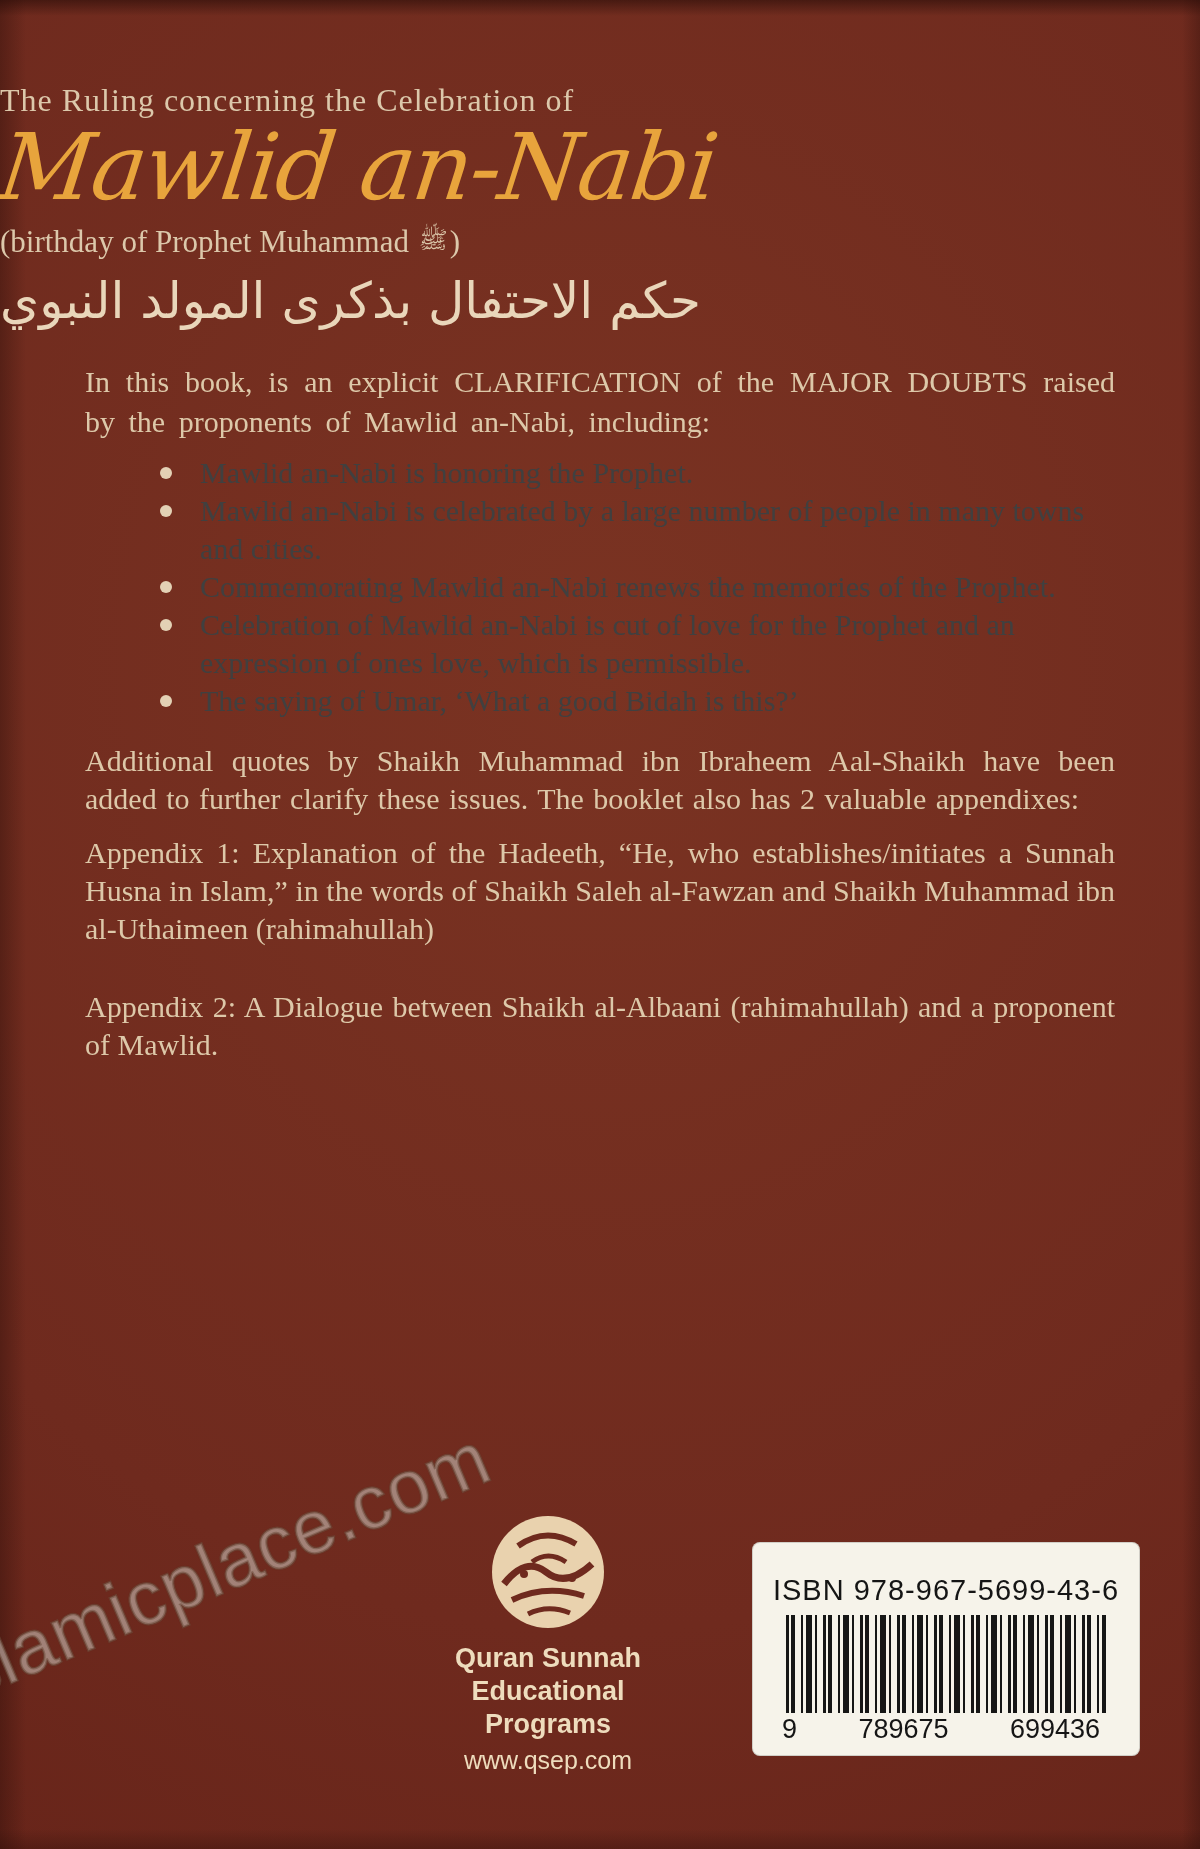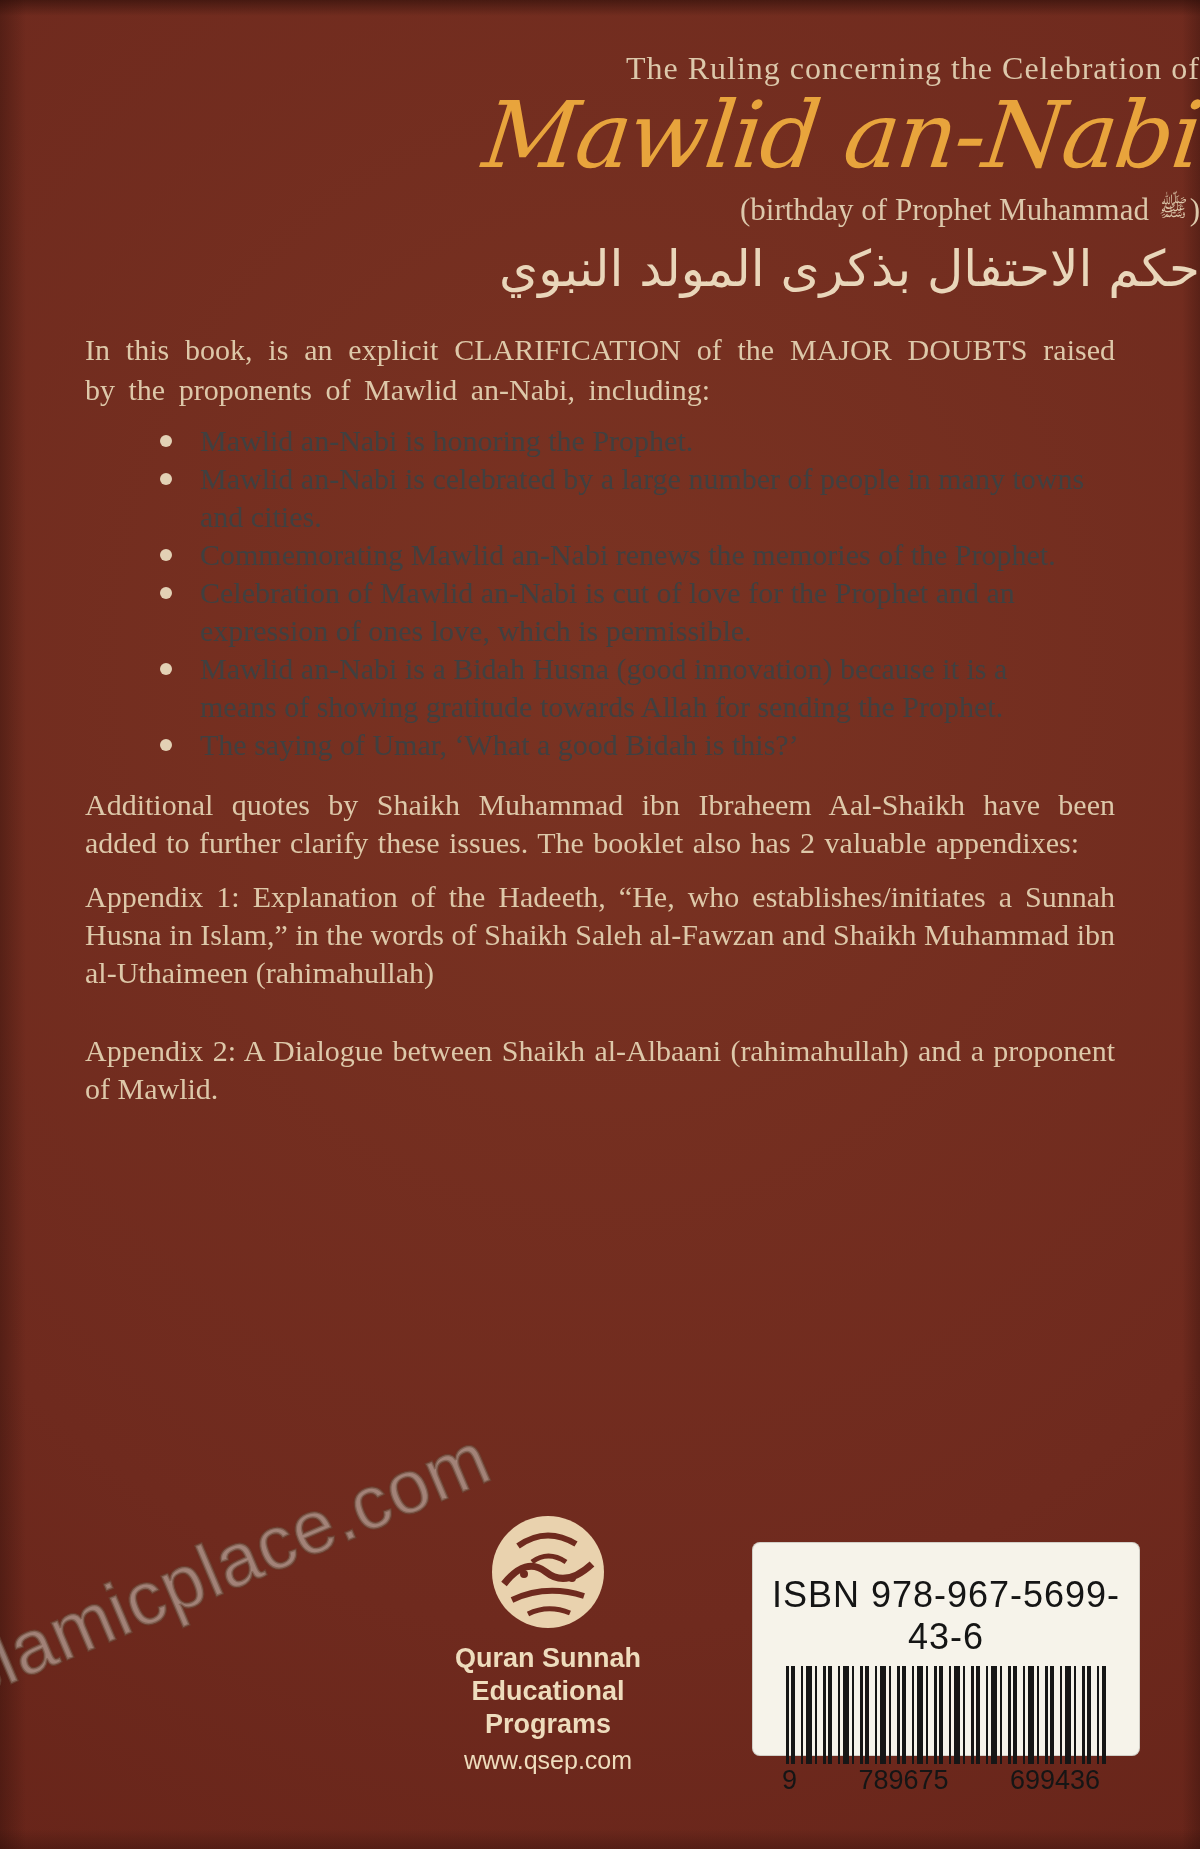--- a/index.html
+++ b/index.html
@@ -9,21 +9,21 @@
     background:
       linear-gradient(180deg, rgba(35,10,6,.55) 0px, rgba(35,10,6,0) 16px),
       linear-gradient(90deg, rgba(35,10,6,.35) 0px, rgba(35,10,6,0) 26px),
       linear-gradient(270deg, rgba(35,10,6,.30) 0px, rgba(35,10,6,0) 18px),
       linear-gradient(0deg, rgba(35,10,6,.30) 0px, rgba(35,10,6,0) 20px),
       radial-gradient(130% 95% at 50% 36%, #7a3322 0%, #6f2a1e 55%, #612016 100%);
     color:#ddc8a9;
   }
   .cover{position:absolute;inset:0;}
   
-  .head{padding-top:50px;text-align:right;}
+  .head{padding-top:82px;text-align:left;}
   .pre-title{font-size:32px;line-height:36px;letter-spacing:1px;color:#dcc8ab;}
   .book-title{
     font-family:"DejaVu Serif", serif;font-style:italic;font-weight:400;
     font-size:92px;line-height:100px;color:#e8a43c;
     transform:skewX(-7deg);letter-spacing:-2px;
   }
   .subtitle{font-size:31px;line-height:40px;margin-top:4px;color:#dcc8ab;}
   .pbuh{font-size:24px;position:relative;top:-4px;margin:0 2px;}
   .arabic{
     margin-top:6px;font-size:50px;line-height:62px;font-weight:normal;
@@ -65,21 +65,21 @@
     font-family:"Liberation Sans", sans-serif;color:#eedcbd;
   }
   .qsep svg{display:block;margin:0 auto 10px auto;}
   .q-bold{font-size:27px;font-weight:bold;line-height:33px;}
   .q-url{font-size:25px;line-height:34px;margin-top:2px;}
   .barcode{
     position:absolute;left:752px;top:72px;width:388px;height:214px;
     background:#f6f3ea;border-radius:8px;box-shadow:0 0 0 1px rgba(0,0,0,.15) inset;
     font-family:"Liberation Sans", sans-serif;color:#151515;
   }
-  .isbn{margin-top:32px;text-align:center;font-size:36px;letter-spacing:1px;}
+  .isbn{margin-top:32px;text-align:center;font-size:29px;letter-spacing:1px;}
   .bars{
     height:98px;margin:8px 34px 0 34px;
     background:repeating-linear-gradient(90deg,
       #161616 0 3px, transparent 3px 5px,
       #161616 5px 9px, transparent 9px 15px,
       #161616 15px 17px, transparent 17px 20px,
       #161616 20px 26px, transparent 26px 29px,
       #161616 29px 31px, transparent 31px 37px);
   }
   .bar-digits{
@@ -108,21 +108,20 @@
     <div class="arabic">حكم الاحتفال بذكرى المولد النبوي</div>
   </header>
 
   <p class="para intro">In this book, is an explicit CLARIFICATION of the MAJOR DOUBTS raised by the proponents of Mawlid an-Nabi, including:</p>
 
   <ul class="doubts">
     <li><span class="dot"></span><span class="li-text">Mawlid an-Nabi is honoring the Prophet.</span></li>
     <li><span class="dot"></span><span class="li-text">Mawlid an-Nabi is celebrated by a large number of people in many towns and cities.</span></li>
     <li><span class="dot"></span><span class="li-text">Commemorating Mawlid an-Nabi renews the memories of the Prophet.</span></li>
     <li><span class="dot"></span><span class="li-text">Celebration of Mawlid an-Nabi is cut of love for the Prophet and an expression of ones love, which is permissible.</span></li>
-    <li><span class="dot"></span><span class="li-text">Mawlid an-Nabi is a Bidah Husna (good innovation) because it is a means of showing gratitude towards Allah for sending the Prophet.</span></li>
     <li><span class="dot"></span><span class="li-text">The saying of Umar, ‘What a good Bidah is this?’</span></li>
   </ul>
 
   <p class="para add">Additional quotes by Shaikh Muhammad ibn Ibraheem Aal-Shaikh have been added to further clarify these issues. The booklet also has 2 valuable appendixes:</p>
   <p class="para appx">Appendix 1: Explanation of the Hadeeth, “He, who establishes/initiates a Sunnah Husna in Islam,” in the words of Shaikh Saleh al-Fawzan and Shaikh Muhammad ibn al-Uthaimeen (rahimahullah)</p>
   <p class="para appx appx2">Appendix 2: A Dialogue between Shaikh al-Albaani (rahimahullah) and a proponent of Mawlid.</p>
 
   <div class="footer">
 
 

